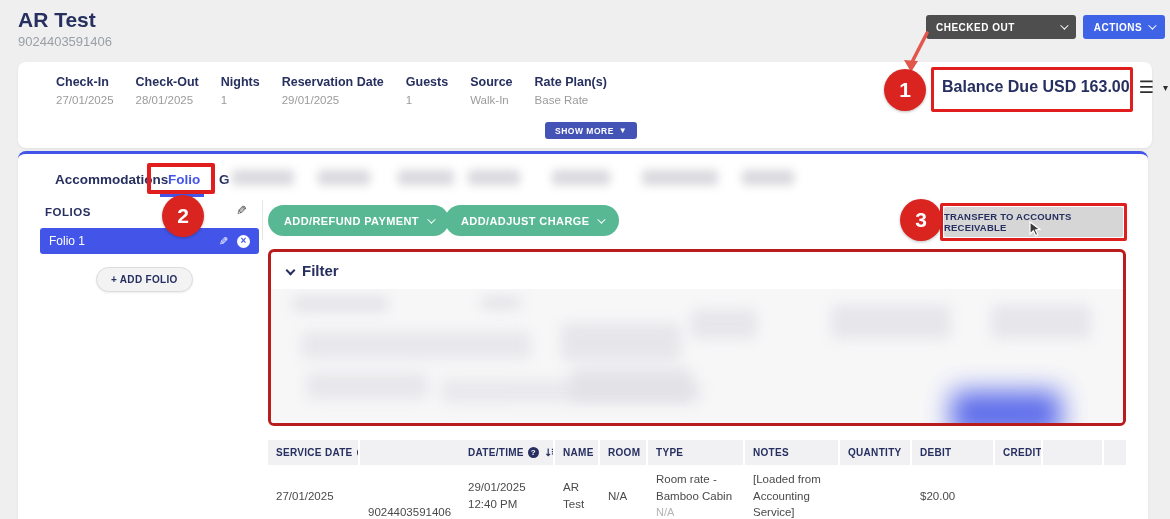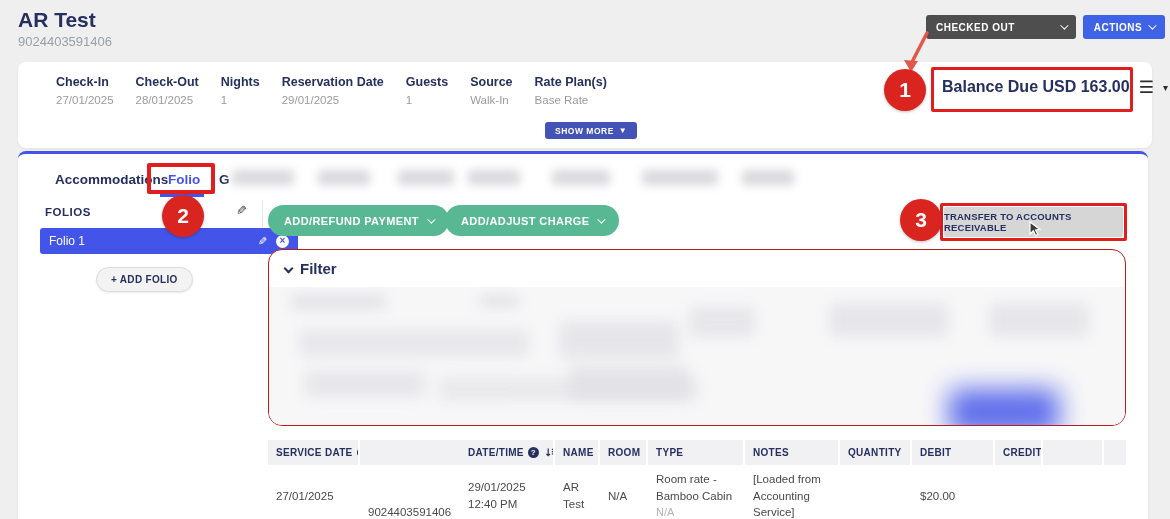--- a/index.html
+++ b/index.html
@@ -42,39 +42,39 @@
   .tab-folio { left:168px; top:172px; color:#4355e8; }
   .tab-partial { left:219px; top:172px; color:#262f5f; }
   .tab-underline { position:absolute; left:160px; top:194px; width:44px; height:3px; background:#4355e8; }
   .blur-blob { position:absolute; background:#d9d9de; border-radius:3px; filter:blur(5px); }
 
   
   .folios-title { position:absolute; left:45px; top:206px; font-size:11.5px; font-weight:bold; letter-spacing:.5px; color:#262f5f; }
   .pencil { font-size:13px; color:#3a3a3a; cursor:pointer; transform:scaleX(-1); display:inline-block; }
   .folios-pencil { position:absolute; left:236px; top:203px; }
   .sidebar-divider { position:absolute; left:262px; top:200px; width:1px; height:40px; background:#e6e6e6; }
-  .folio-row { position:absolute; left:40px; top:228px; width:258px; height:26px; background:#4355e8; border-radius:3px;
+  .folio-row { position:absolute; left:40px; top:228px; width:219px; height:26px; background:#4355e8; border-radius:3px;
                display:flex; align-items:center; color:#fff; font-size:12px; padding:0 9px; cursor:pointer; }
   .folio-row .spacer { flex:1; }
   .folio-row .pencil { color:#fff; font-size:11px; }
   .circle-x { width:13px; height:13px; border-radius:50%; background:#fff; color:#4355e8; font-size:10px; font-weight:bold;
               display:flex; align-items:center; justify-content:center; margin-left:9px; cursor:pointer; line-height:1; }
   .add-folio-btn { position:absolute; left:96px; top:267px; height:25px; padding:0 14px; background:#f3f3f3;
                    border:1px solid #dcdcdc; border-radius:13px; font-size:10px; font-weight:bold; color:#262f5f;
                    letter-spacing:.3px; box-shadow:0 1px 2px rgba(0,0,0,.08); }
 
   
   .green-btn { position:absolute; top:205px; height:31px; padding:0 16px; background:#57b893; color:#fff;
                font-size:11px; font-weight:bold; letter-spacing:.4px; border-radius:16px; gap:8px; }
   .transfer-btn { position:absolute; left:944px; top:207px; width:179px; height:30px; background:#d6d6d6;
                   color:#262f5f; font-size:9.5px; font-weight:bold; letter-spacing:.2px; border-radius:2px; }
 
   
-  .filter-panel { position:absolute; left:268px; top:249px; width:858px; height:177px; border:1px solid #b91c1c;
-                  border-radius:14px; background:#fff; overflow:hidden; }
+  .filter-panel { position:absolute; left:268px; top:249px; width:858px; height:177px; border:3px solid #b91c1c;
+                  border-radius:6px; background:#fff; overflow:hidden; }
   .filter-header { display:flex; align-items:center; gap:8px; padding:10px 16px; cursor:pointer; }
   .filter-title { font-size:15px; font-weight:bold; color:#262f5f; }
   .filter-chev { width:7px; height:7px; border-right:2px solid #262f5f; border-bottom:2px solid #262f5f; transform:rotate(45deg); }
   .filter-body { position:relative; width:100%; height:138px; background:#f7f7f8; overflow:hidden; }
   .fblob { position:absolute; background:#dcdce2; border-radius:4px; filter:blur(7px); opacity:.8; }
   .fblob-blue { position:absolute; background:#4355e8; border-radius:6px; filter:blur(13px); opacity:.85; }
 
   
   .tbl-header { position:absolute; left:268px; top:440px; width:858px; height:25px; display:flex; background:#f1f1f3; }
   .tbl-row { position:absolute; left:268px; top:465px; width:858px; min-height:51px; display:flex;

